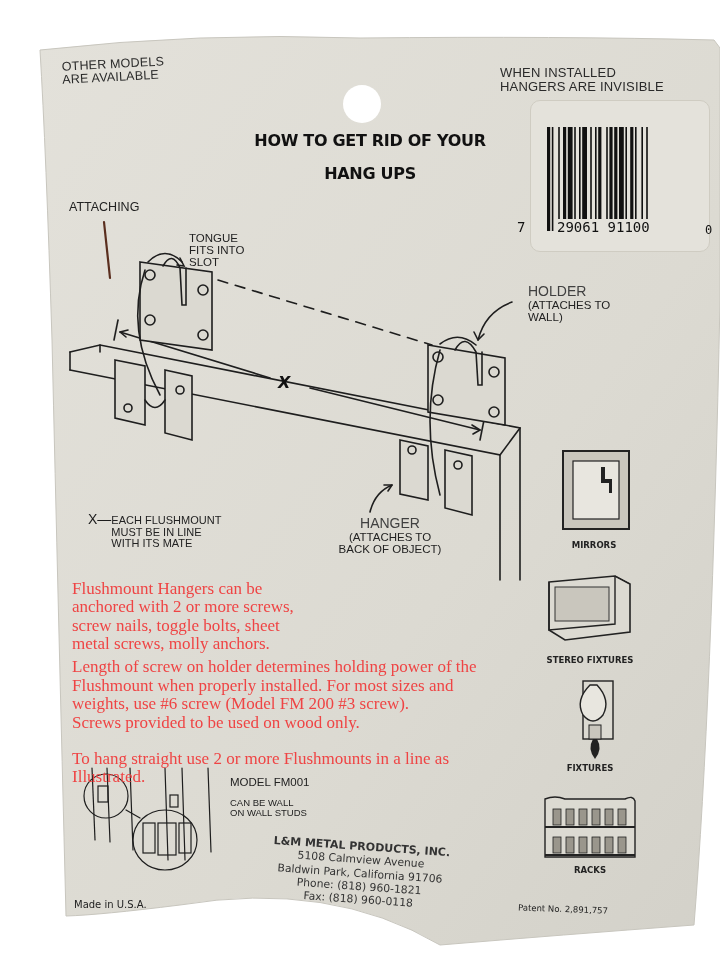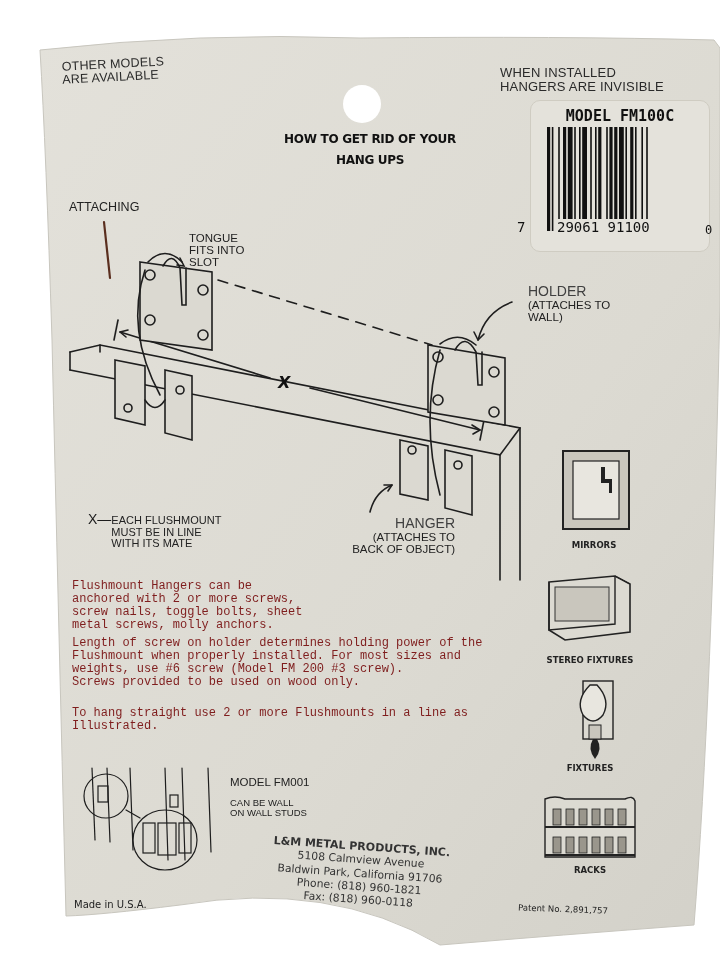--- a/index.html
+++ b/index.html
@@ -1,24 +1,24 @@
 <!DOCTYPE html>
 <html><head>
 <meta charset="utf-8">
 <style>
   html,body{margin:0;padding:0;background:#ffffff;}
   body{width:720px;height:960px;position:relative;overflow:hidden;font-family:"Liberation Sans",sans-serif;color:#1c1c1c;}
   .card{position:absolute;left:0;top:0;width:720px;height:960px;}
   .card svg.bg{position:absolute;left:0;top:0;}
   .t{position:absolute;margin:0;line-height:1.05;}
   .small-caps{font-size:12.5px;color:#2a2a2a;letter-spacing:0.2px;}
-  .title{font-family:"DejaVu Sans",sans-serif;font-weight:bold;font-size:12px;text-align:center;color:#111;letter-spacing:-0.3px;}
+  .title{font-family:"DejaVu Sans",sans-serif;font-weight:bold;font-size:16px;text-align:center;color:#111;letter-spacing:-0.3px;}
   .label{font-size:11.5px;color:#222;}
   .label-big{font-size:14px;color:#404040;}
-  .body-text{font-family:Liberation Mono, monospace;font-size:12px;color:#7f1d1d;line-height:1.08;}
+  .body-text{font-family:Liberation Serif, serif;font-size:17px;color:#ef4444;line-height:1.08;}
   .icon-label{font-family:"DejaVu Sans",sans-serif;font-weight:bold;font-size:8.5px;color:#222;text-align:center;width:110px;}
   .company{font-family:"DejaVu Sans",sans-serif;font-size:10.8px;color:#333;text-align:center;line-height:1.22;}
   .barcode-box{position:absolute;left:530px;top:100px;width:178px;height:150px;background:#e4e2db;border:1px solid #cfccc2;border-radius:10px;}
   .barcode-model{position:absolute;left:0;width:100%;top:6px;text-align:center;font-family:"DejaVu Sans Mono",monospace;font-weight:bold;font-size:15px;color:#111;}
   .barcode-digits{position:absolute;top:118px;font-family:"DejaVu Sans Mono",monospace;font-size:14px;color:#111;}
 </style>
 </head>
 <body>
 
 <div class="card">
@@ -38,25 +38,24 @@
     <div>OTHER MODELS</div>
     <div>ARE AVAILABLE</div>
   </div>
   <div class="t small-caps" style="left:500px;top:66px;font-size:13px;">
     <div>WHEN INSTALLED</div>
     <div>HANGERS ARE INVISIBLE</div>
   </div>
 
   <div class="t title" style="left:210px;top:133px;width:320px;">
     <div>HOW TO GET RID OF YOUR</div>
-    <div style="margin-top:8px;text-align:center;">HANG UPS</div>
+    <div style="margin-top:16px;text-align:center;">HANG UPS</div>
   </div>
 
   <div class="barcode-box">
-    <div class="barcode-model">MODEL FM100C</div>
     <svg id="barcode-bars" width="150" height="108" style="position:absolute;left:16px;top:26px;">
         <rect x="0" y="0" width="3.2" height="104" fill="#111"></rect>
         <rect x="4.800000000000001" y="0" width="1.6" height="104" fill="#111"></rect>
         <rect x="11.200000000000001" y="0" width="1.6" height="104" fill="#111"></rect>
         <rect x="16" y="0" width="3.2" height="104" fill="#111"></rect>
         <rect x="20.8" y="0" width="4.800000000000001" height="104" fill="#111"></rect>
         <rect x="27.200000000000003" y="0" width="1.6" height="104" fill="#111"></rect>
         <rect x="32.00000000000001" y="0" width="1.6" height="104" fill="#111"></rect>
         <rect x="35.20000000000001" y="0" width="4.800000000000001" height="104" fill="#111"></rect>
         <rect x="43.20000000000002" y="0" width="1.6" height="104" fill="#111"></rect>
@@ -173,21 +172,21 @@
     <div class="label">WALL)</div>
   </div>
   <div class="t" style="left:88px;top:512px;display:flex;">
     <span style="font-size:14px;">X—</span>
     <div class="label" style="font-size:11px;margin-top:3px;">
       <div>EACH FLUSHMOUNT</div>
       <div>MUST BE IN LINE</div>
       <div>WITH ITS MATE</div>
     </div>
   </div>
-  <div class="t" style="left:325px;top:516px;width:130px;text-align:right;">
+  <div class="t" style="left:325px;top:516px;width:130px;text-align:center;">
     <div class="label-big">HANGER</div>
     <div class="label">(ATTACHES TO</div>
     <div class="label">BACK OF OBJECT)</div>
   </div>
 
   <div style="position:absolute;left:535px;top:445px;width:110px;">
     <div style="position:absolute;left:4px;top:0;width:110px;height:110px;">
       <svg width="110" height="90">
         <rect x="24" y="6" width="66" height="78" fill="#c9c6bd" stroke="#222" stroke-width="2"></rect>
         <rect x="34" y="16" width="46" height="58" fill="#e8e6df" stroke="#222" stroke-width="1.2"></rect>

